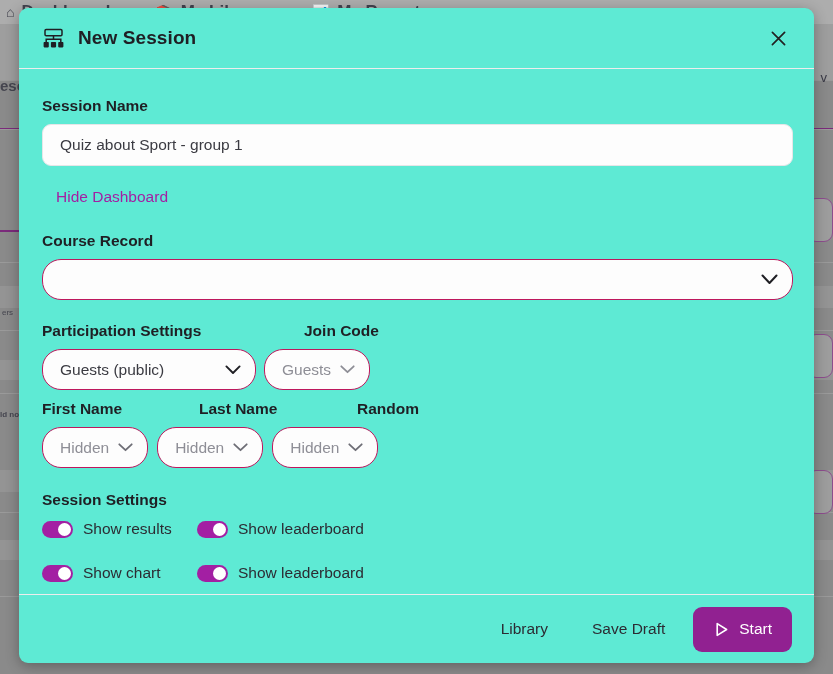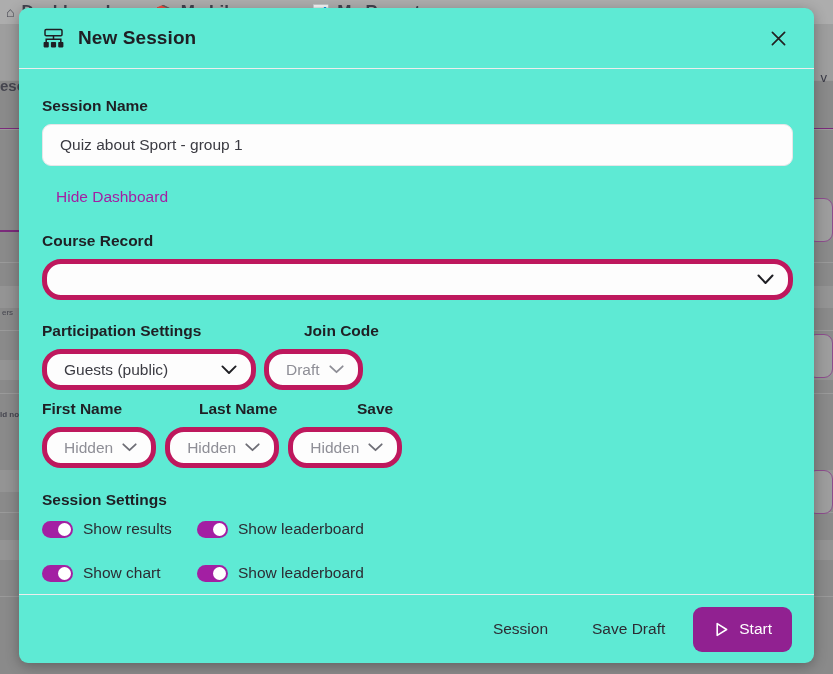--- a/index.html
+++ b/index.html
@@ -105,21 +105,21 @@
     margin: 22px 0 0 14px;
     background: none; border: none; padding: 0;
     color: #a31fa3; font-size: 15.5px; cursor: pointer;
     font-family: "Liberation Sans", sans-serif;
   }
 
   .section-gap { height: 26px; }
 
   .select-box {
     position: relative;
-    border: 5px solid #be185d; border-radius: 19px;
+    border: 1px solid #be185d; border-radius: 19px;
     background: #fdfdfd;
     height: 41px;
     display: flex; align-items: center;
     padding: 0 14px 0 17px;
     font-size: 15.5px; color: #3b3b42;
     cursor: pointer;
     white-space: nowrap;
   }
   .select-box.full { width: 751px; justify-content: space-between; }
   .select-box .chev { margin-left: 13px; display: flex; align-items: center; }
@@ -269,36 +269,36 @@
     <div class="pair-controls" style="margin-top:9px;">
       <div class="select-box" style="width:214px;justify-content:space-between;margin-right:8px;">
         <span>Guests (public)</span>
         <span class="chev">
           <svg width="16" height="10" viewBox="0 0 16 10">
               <path d="M1.4 1.4 L8 8 L14.6 1.4" stroke="#1f1f24" stroke-width="1.9" fill="none" stroke-linecap="round" stroke-linejoin="round"></path>
             </svg>
         </span>
       </div>
       <div class="select-box dim">
-        <span>Draft</span>
+        <span>Guests</span>
         <span class="chev" style="margin-left:9px;">
           <svg width="15" height="9" viewBox="0 0 15 9">
               <path d="M1.3 1.3 L7.5 7.2 L13.7 1.3" stroke="#8e8e96" stroke-width="1.8" fill="none" stroke-linecap="round" stroke-linejoin="round"></path>
             </svg>
         </span>
       </div>
     </div>
 
     <div style="height:10px"></div>
 
     
     <div class="pair-labels">
       <div class="grp-label" style="width:117px;">First Name</div>
       <div class="grp-label" style="width:118px;">Last Name</div>
-      <div class="grp-label">Save</div>
+      <div class="grp-label">Random</div>
     </div>
     <div class="pair-controls" style="margin-top:9px;">
       <div class="select-box dim" style="margin-right:9px;">
         <span>Hidden</span>
         <span class="chev" style="margin-left:9px;">
           <svg width="15" height="9" viewBox="0 0 15 9">
               <path d="M1.3 1.3 L7.5 7.2 L13.7 1.3" stroke="#6e6e76" stroke-width="1.8" fill="none" stroke-linecap="round" stroke-linejoin="round"></path>
             </svg>
         </span>
       </div>
@@ -339,21 +339,21 @@
       </div>
       <div class="toggle-item">
         <span class="switch"></span>
         <span class="toggle-label">Show leaderboard</span>
       </div>
     </div>
 
   </div>
 
   <div class="modal-footer">
-    <button class="ghost-btn">Session</button>
+    <button class="ghost-btn">Library</button>
     <button class="ghost-btn">Save Draft</button>
     <button class="primary-btn">
       <span>
         <svg class="play-icon" width="17" height="17" viewBox="0 0 17 17">
           <path d="M4.2 2.6 L13.6 8.5 L4.2 14.4 Z" fill="none" stroke="#ffffff" stroke-width="1.6" stroke-linejoin="round"></path>
         </svg>
       </span>
       <span>Start</span>
     </button>
   </div>

